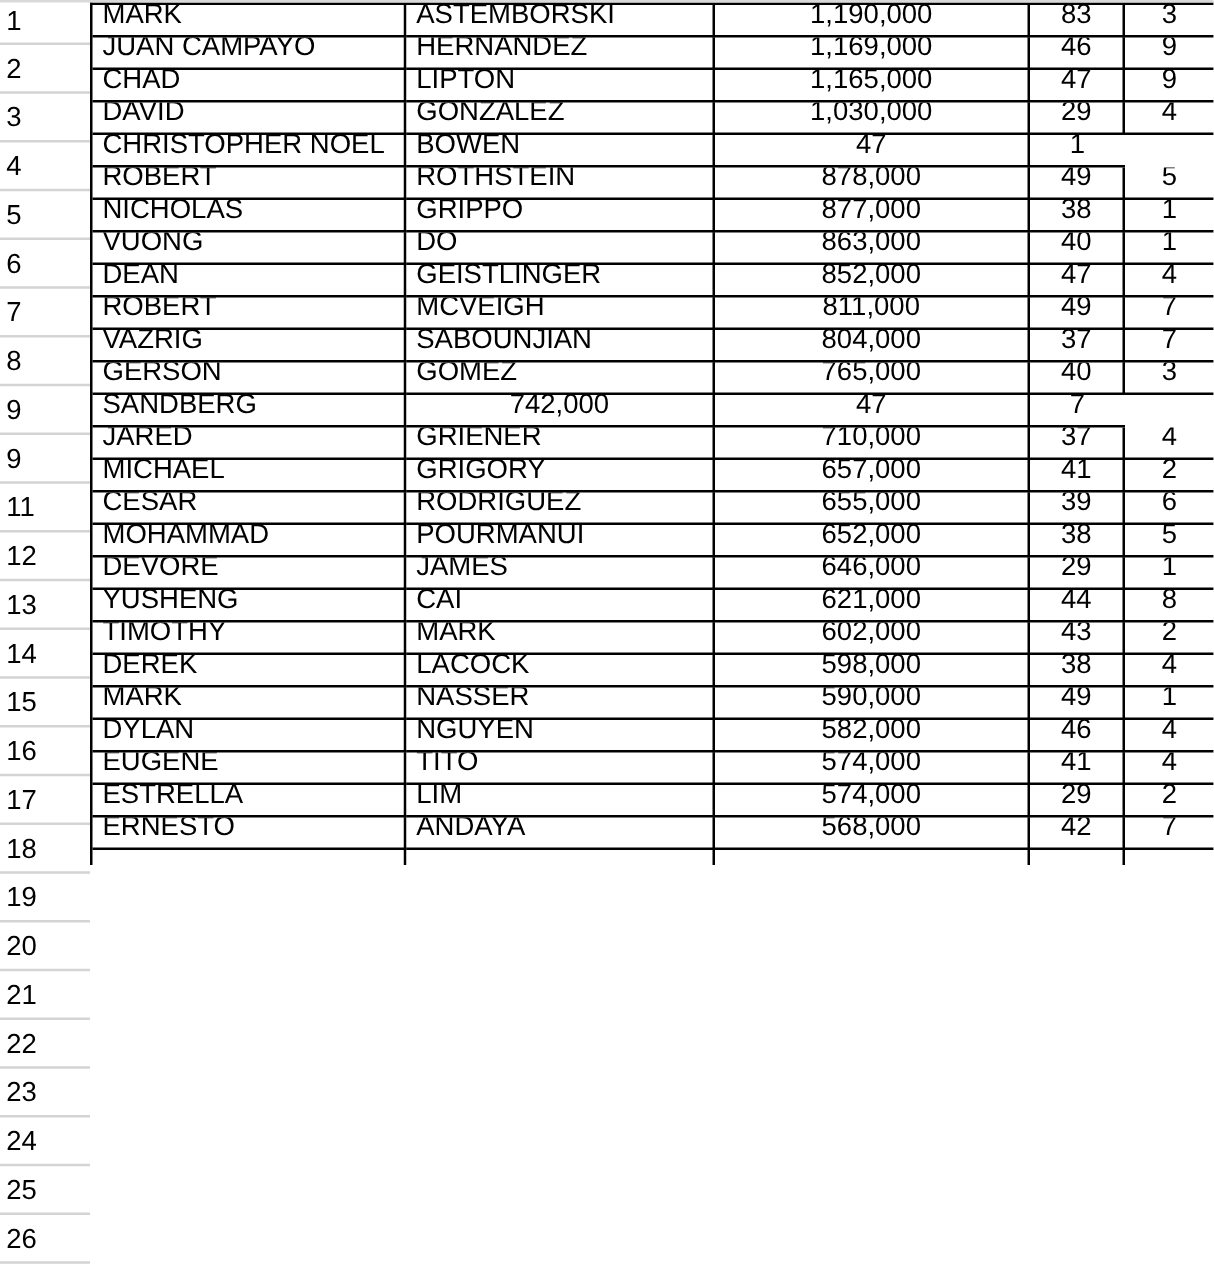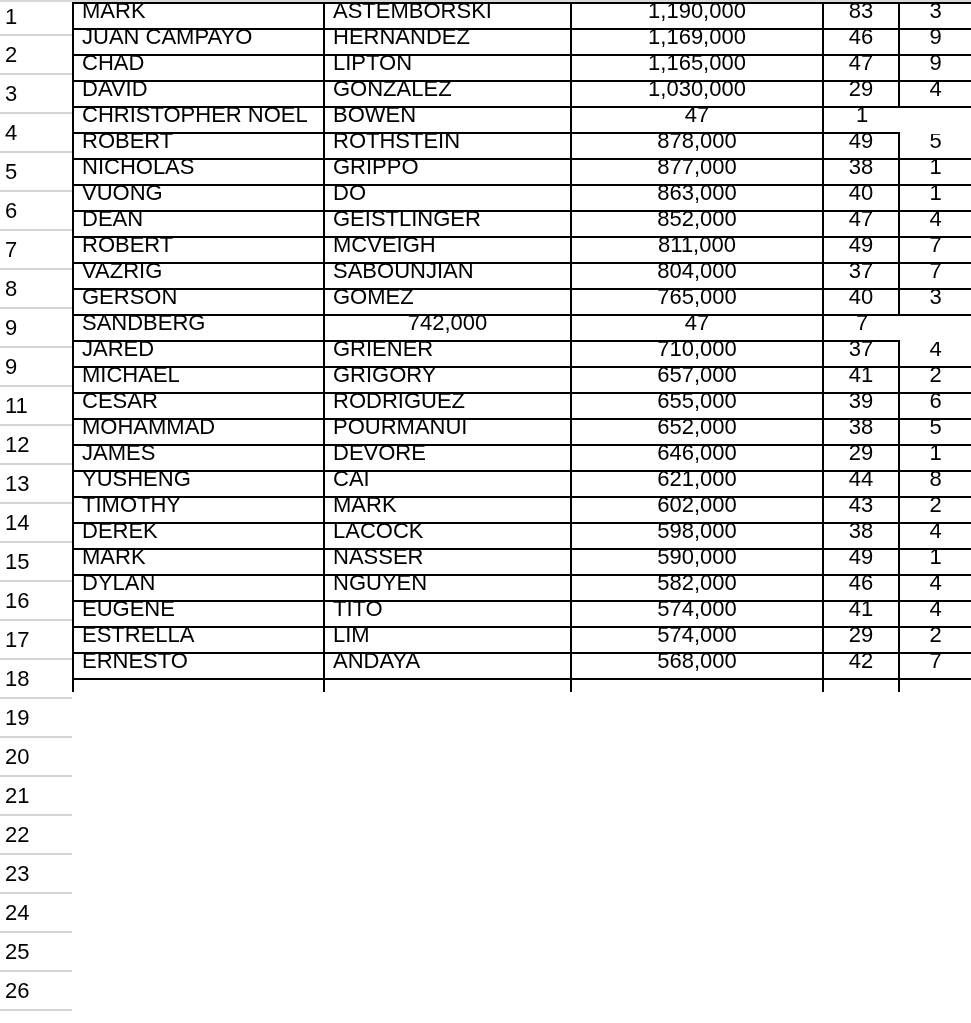--- a/index.html
+++ b/index.html
@@ -213,22 +213,22 @@
         <div class="cell center">6</div>
       </div>
       <div class="trow">
         <div class="cell left">MOHAMMAD</div>
         <div class="cell left">POURMANUI</div>
         <div class="cell center">652,000</div>
         <div class="cell center">38</div>
         <div class="cell center">5</div>
       </div>
       <div class="trow">
+        <div class="cell left">DEVORE</div>
         <div class="cell left">JAMES</div>
-        <div class="cell left">DEVORE</div>
         <div class="cell center">646,000</div>
         <div class="cell center">29</div>
         <div class="cell center">1</div>
       </div>
       <div class="trow">
         <div class="cell left">YUSHENG</div>
         <div class="cell left">CAI</div>
         <div class="cell center">621,000</div>
         <div class="cell center">44</div>
         <div class="cell center">8</div>

